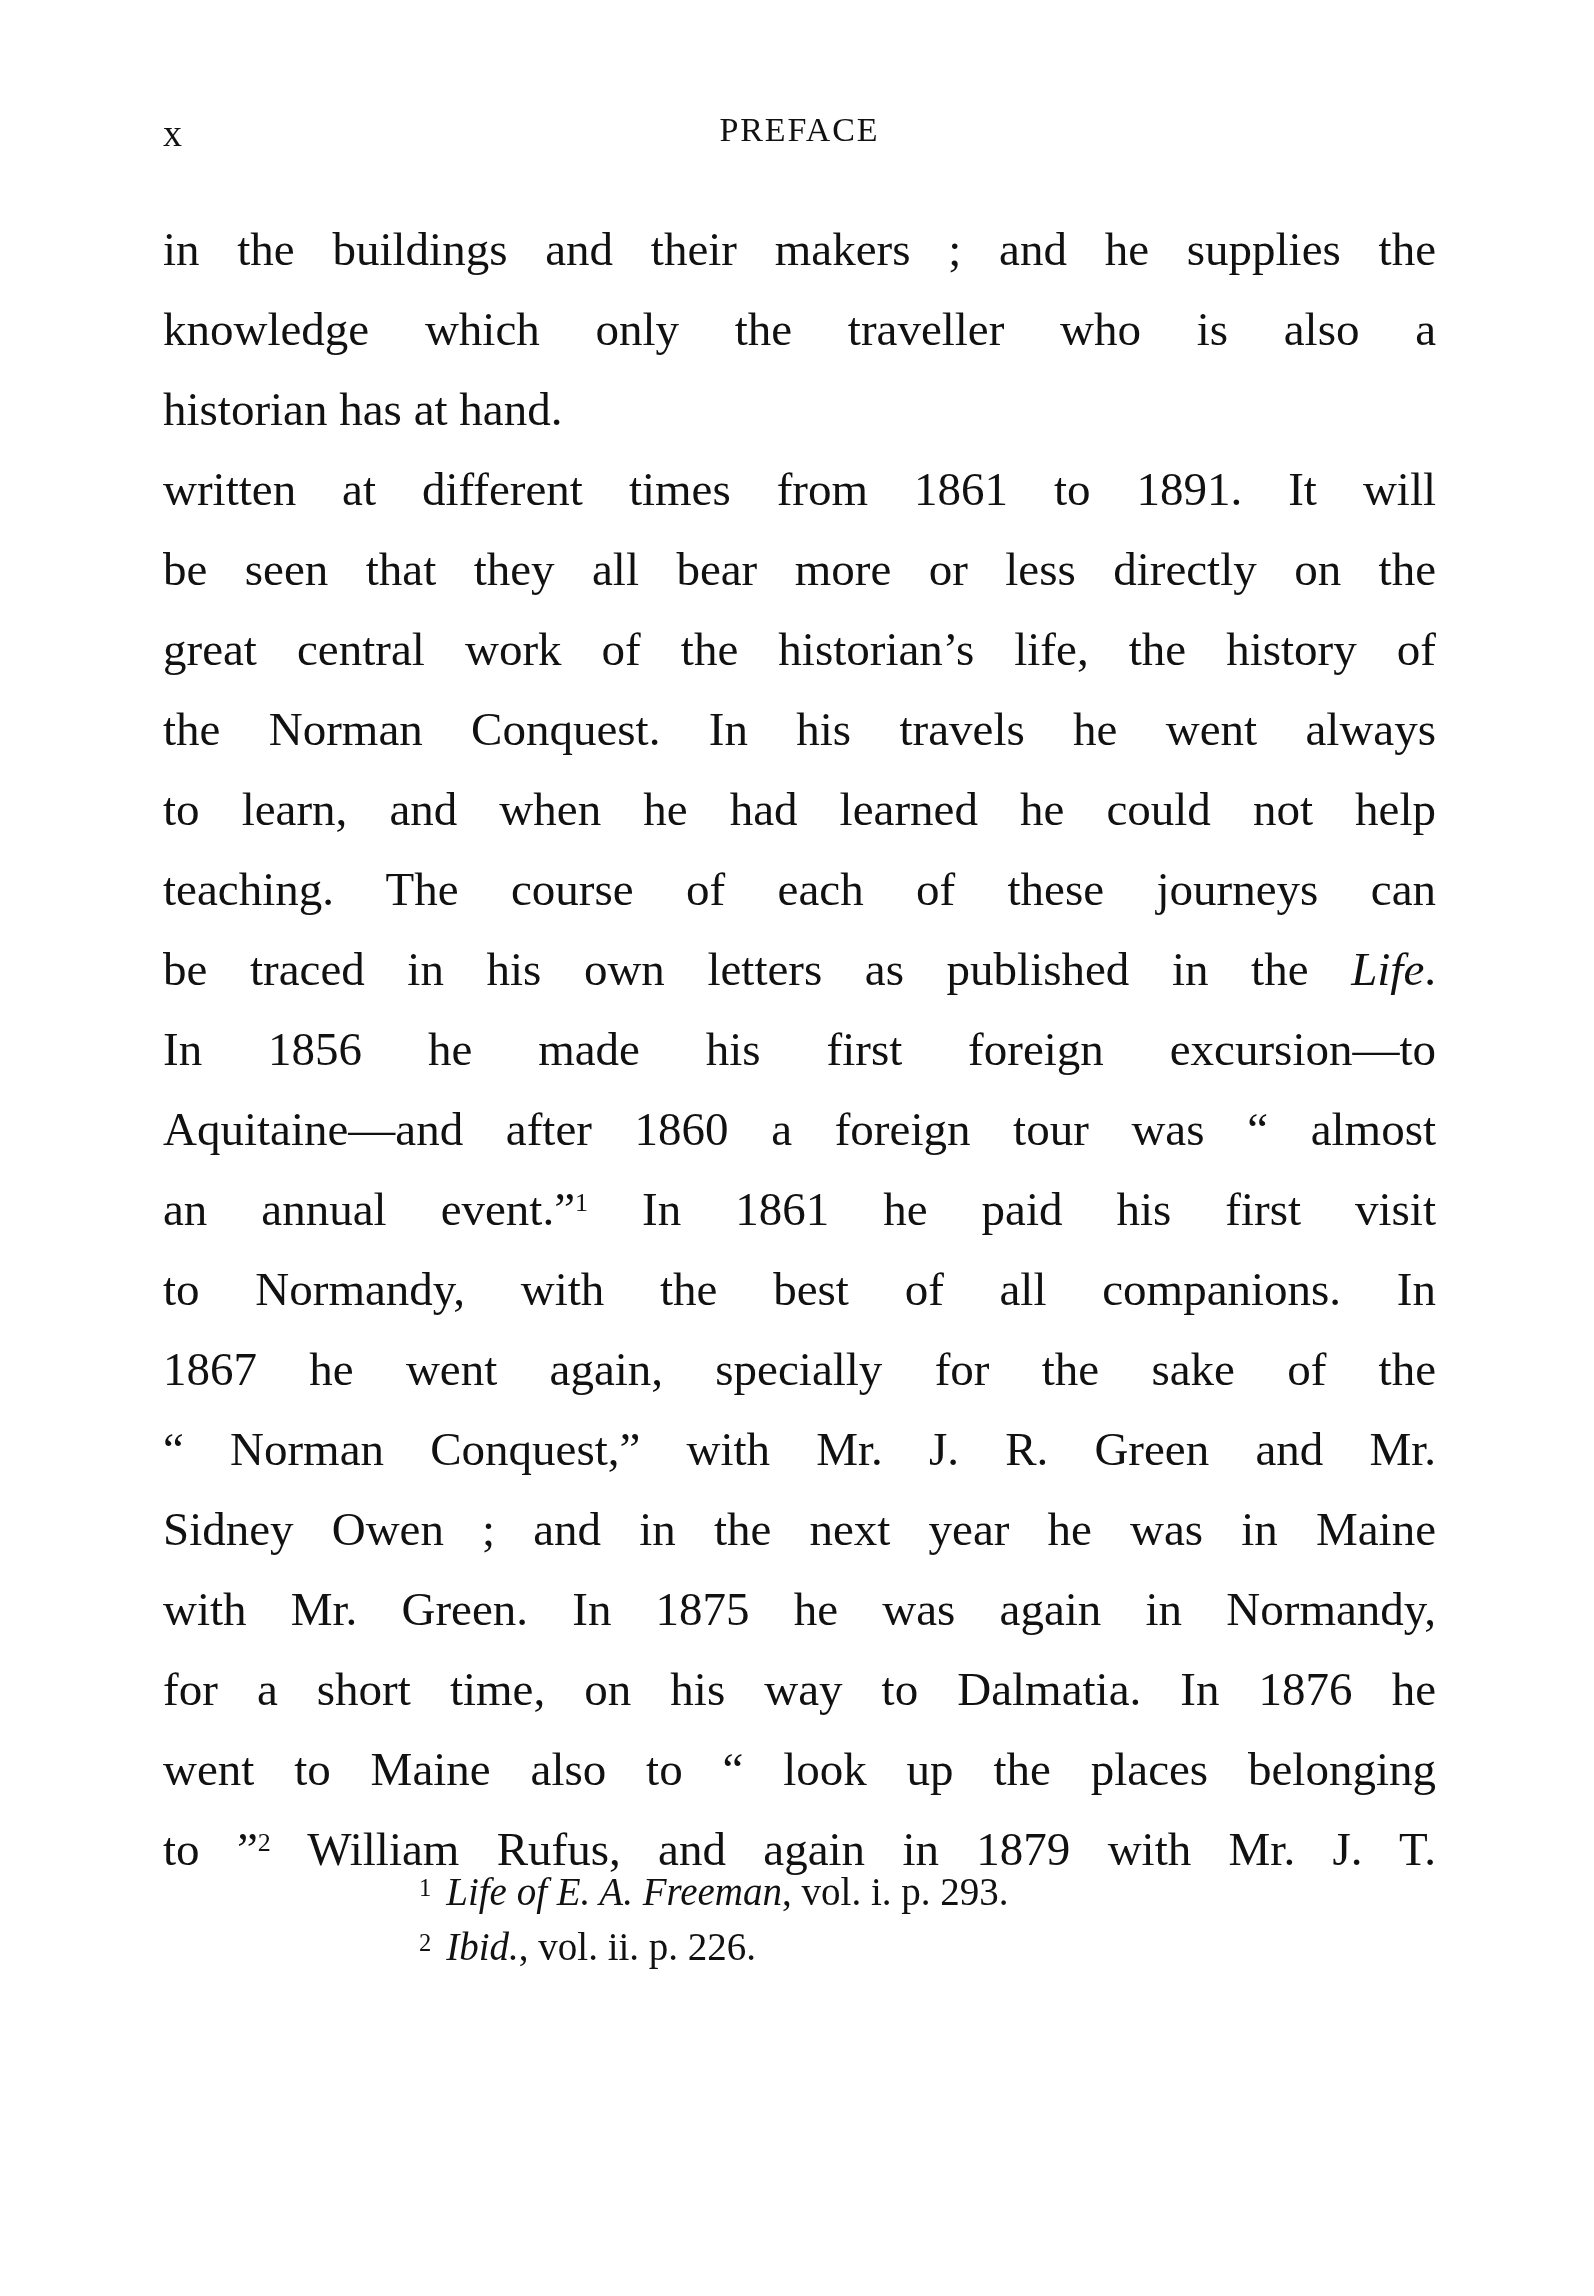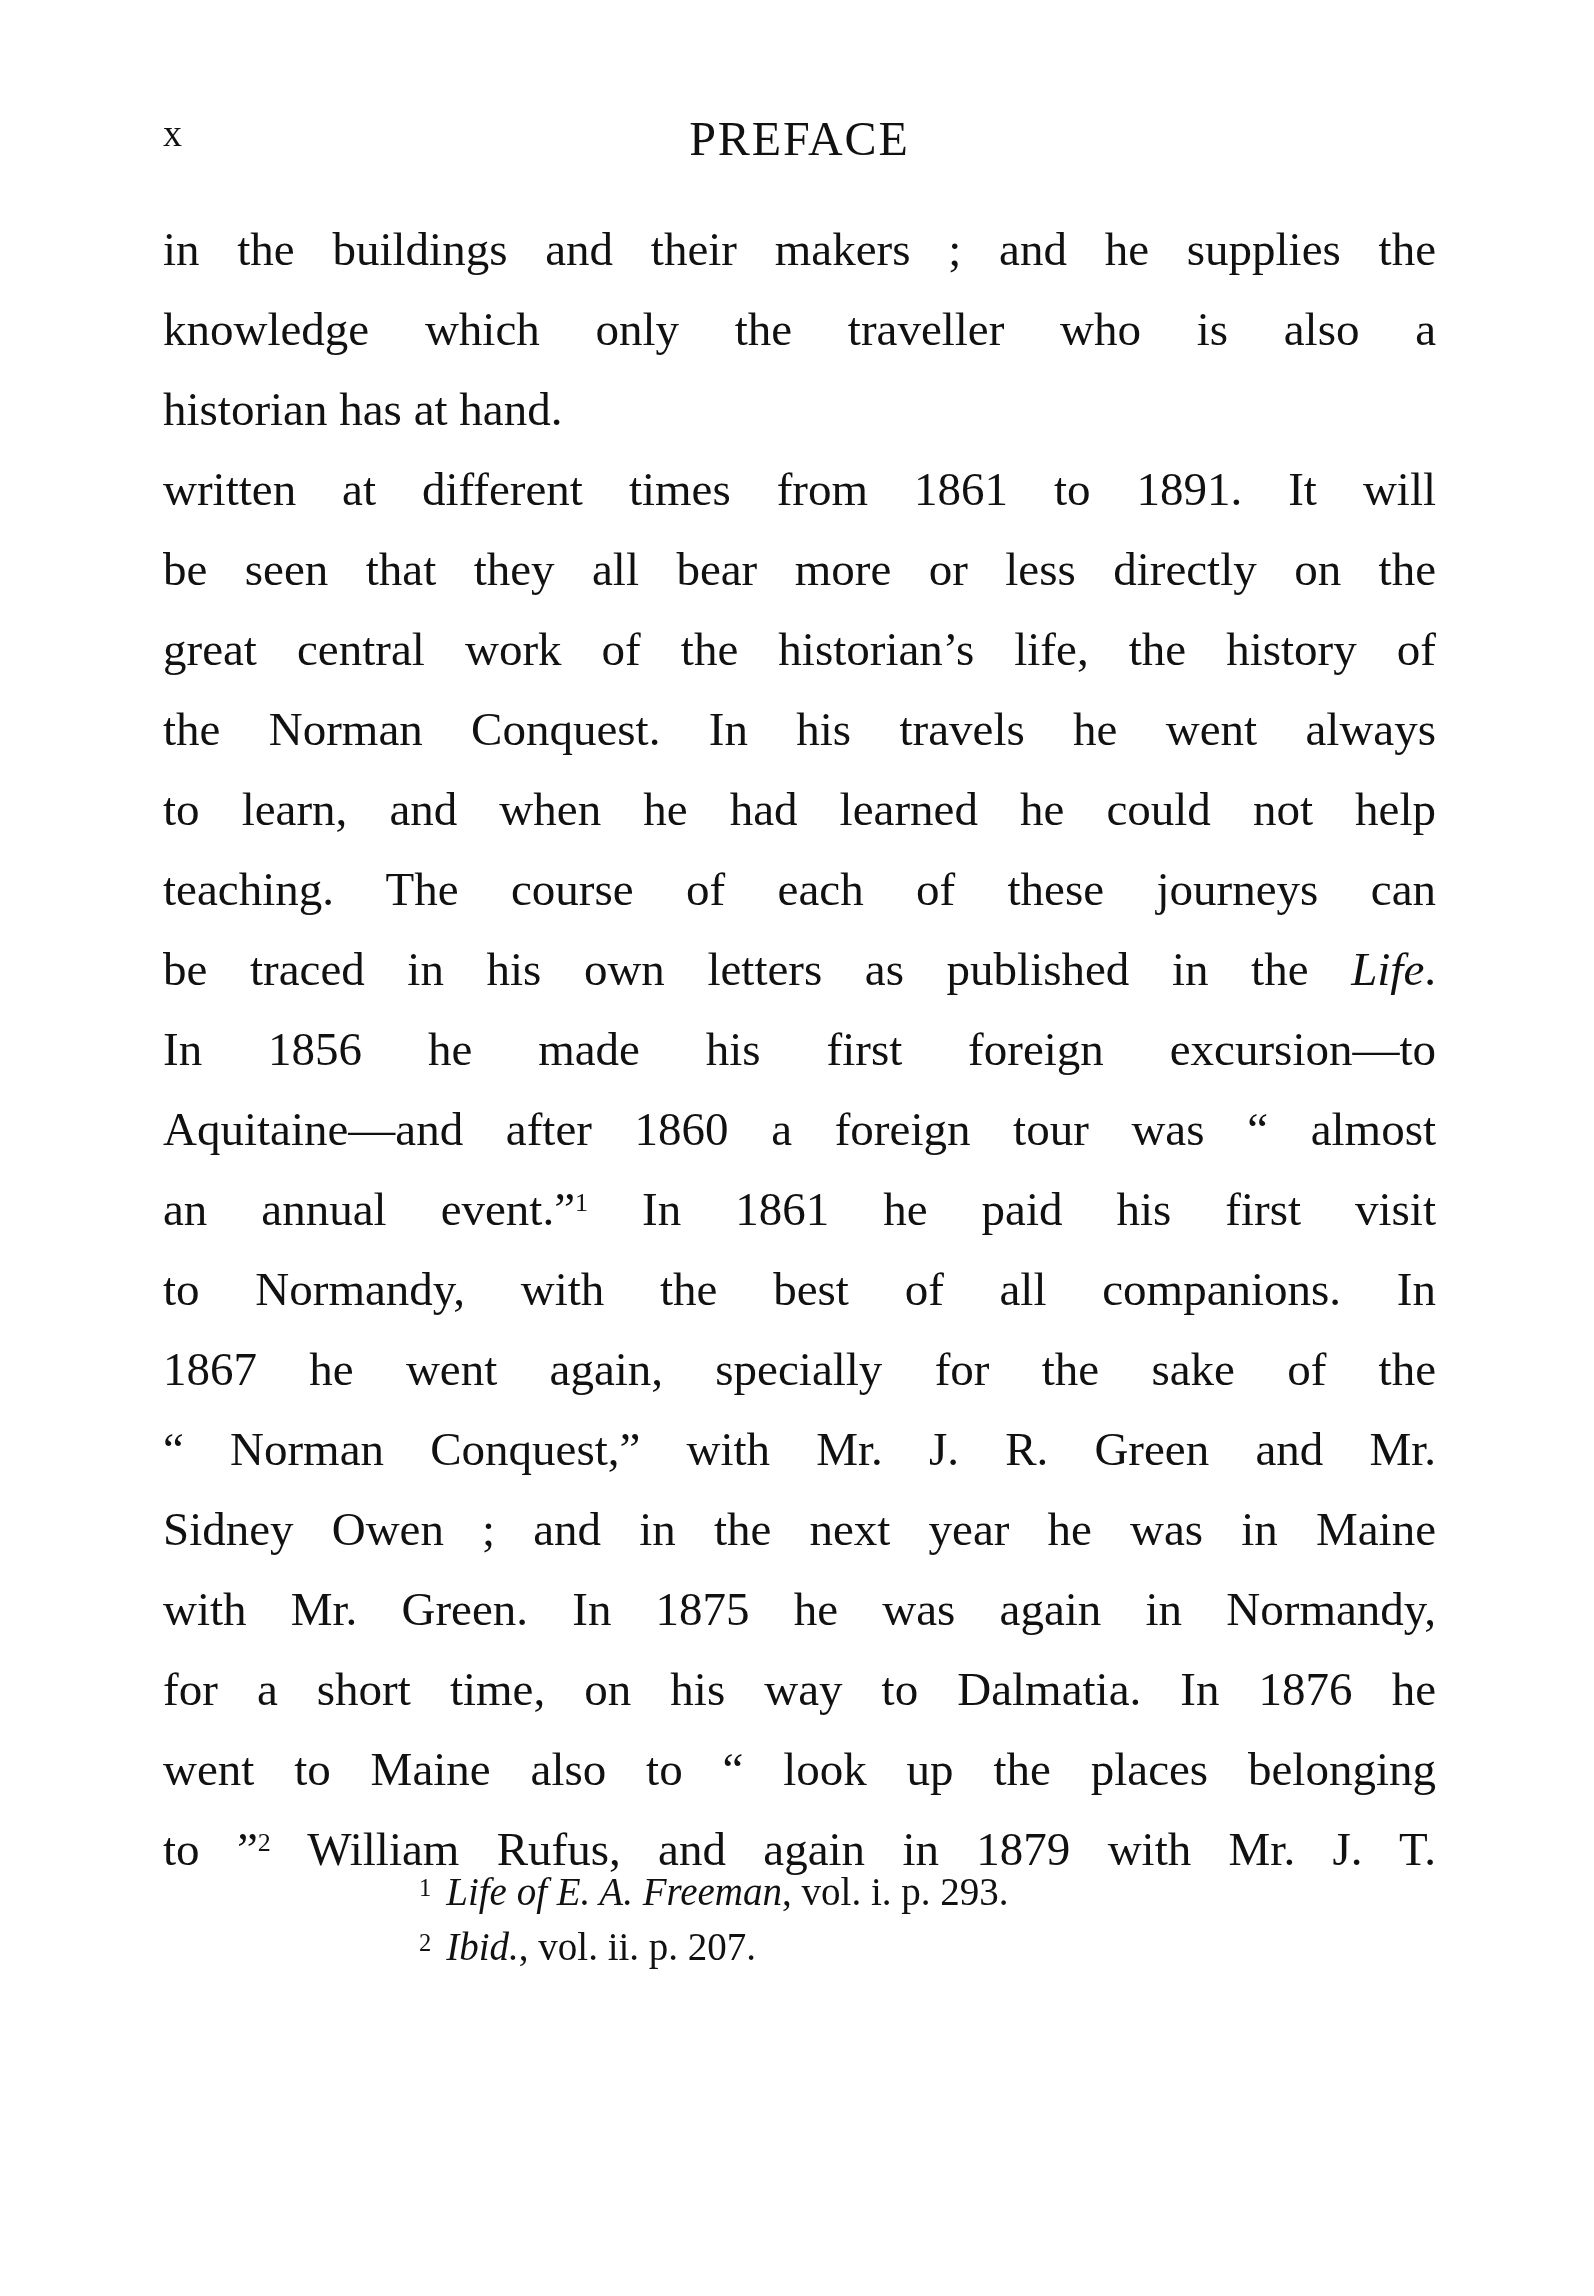--- a/index.html
+++ b/index.html
@@ -1,20 +1,20 @@
 <!DOCTYPE html>
 <html style="font-size:15px"><head>
 <meta charset="utf-8">
 <style>
   html,body{margin:0;padding:0;background:#ffffff;}
   body{width:1594px;height:2297px;position:relative;overflow:hidden;
        font-family:"Liberation Serif","DejaVu Serif",serif;color:#111;}
   .header{position:absolute;top:111px;left:163px;width:1273px;height:56px;}
   .folio{position:absolute;left:0;top:0;font-size:38px;}
-  .running-head{position:absolute;left:0;right:0;top:0;text-align:center;font-size:48px;letter-spacing:1.9px;}
+  .running-head{position:absolute;left:0;right:0;top:0;text-align:center;font-size:34px;letter-spacing:1.9px;}
   .body{position:absolute;top:209px;left:163px;width:1273px;}
   .line{height:80px;line-height:80px;font-size:47px;text-align:justify;text-align-last:justify;white-space:nowrap;}
   .line.last{text-align-last:left;}
   .line.indent{padding-left:56px;}
   .line span{display:block;}
   .footnotes{position:absolute;top:1864px;left:403px;width:942px;}
   .fn{font-size:39px;line-height:55px;height:55px;margin-left:16px;}
   .fn sup{font-size:24.5px;vertical-align:top;position:relative;top:-3.8px;margin-right:15px;}
   i{}
   sup.ref{font-size:26px;vertical-align:top;position:relative;top:-5.6px;}
@@ -88,15 +88,15 @@
   <div class="line">
       <span>went to Maine also to “ look up the places belonging</span>
     </div>
   <div class="line">
       <span><span style="display:inline">to ”</span><sup class="ref">2</sup> <span style="display:inline">William Rufus, and again in 1879 with Mr. J. T.</span></span>
     </div>
 </div>
 
 <div class="footnotes">
   <div class="fn"><sup>1</sup><i>Life of E. A. Freeman</i><span>, vol. i. p. 293.</span></div>
-  <div class="fn"><sup>2</sup><i>Ibid.</i><span>, vol. ii. p. 207.</span></div>
+  <div class="fn"><sup>2</sup><i>Ibid.</i><span>, vol. ii. p. 226.</span></div>
 </div>
 
 
 </body></html>

